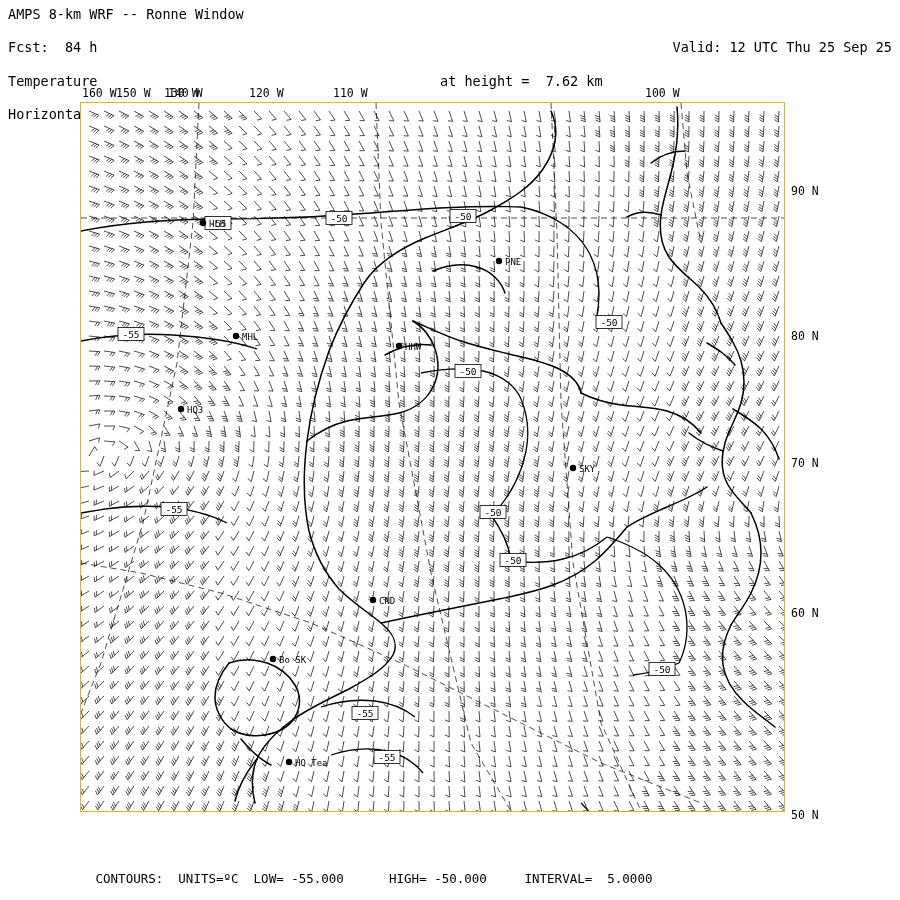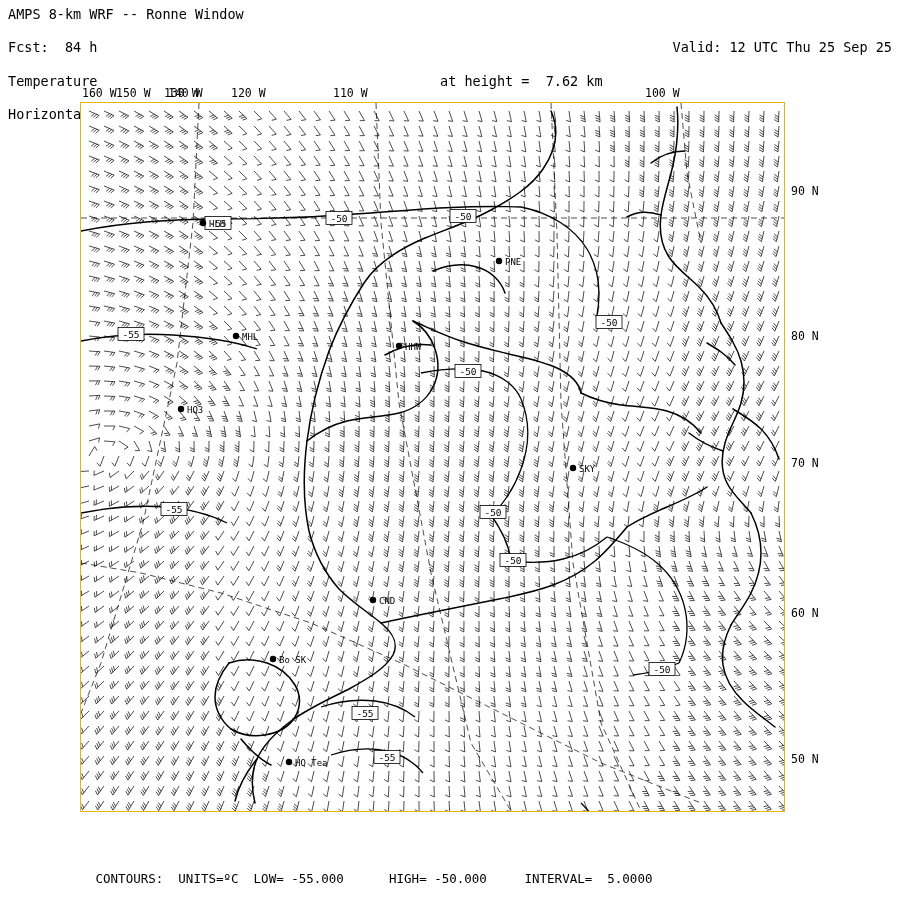--- a/index.html
+++ b/index.html
@@ -40,29 +40,29 @@
     <span class="hm">at height =  7.62 km</span>
   </div>
 </div>
 
 <div class="plotwrap">
 
   <span class="axlabel" style="left:82px;top:-2px;">160 W</span>
   <span class="axlabel" style="left:116px;top:-2px;">150 W</span>
   <span class="axlabel" style="left:120px;top:-2px;margin-left:48px;">140 W</span>
   <span class="axlabel" style="left:164px;top:-2px;">130 W</span>
-  <span class="axlabel" style="left:231px;top:-2px;text-align:center;">120 W</span>
+  <span class="axlabel" style="left:249px;top:-2px;text-align:center;">120 W</span>
   <span class="axlabel" style="left:333px;top:-2px;">110 W</span>
   <span class="axlabel" style="left:645px;top:-2px;">100 W</span>
 
   <span class="axlabel" style="left:791px;top:96px;">90 N</span>
   <span class="axlabel" style="left:791px;top:241px;">80 N</span>
   <span class="axlabel" style="left:791px;top:368px;">70 N</span>
   <span class="axlabel" style="left:791px;top:518px;">60 N</span>
-  <span class="axlabel" style="left:791px;top:664px;">50 N</span>
+  <span class="axlabel" style="left:791px;top:720px;">50 N</span>
 
   <div class="frame">
     <svg width="703" height="708" viewBox="0 0 703 708">
       <defs>
         
       </defs>
 
       <g stroke="#000" stroke-width="0.7" fill="none">
         <g id="barbs">
             <path d="M8.0,8.0 L18.1,12.3 M18.1,12.3 L14.5,15.3 M15.9,11.3 L12.3,14.3 M13.7,10.4 L10.0,13.4"></path>

